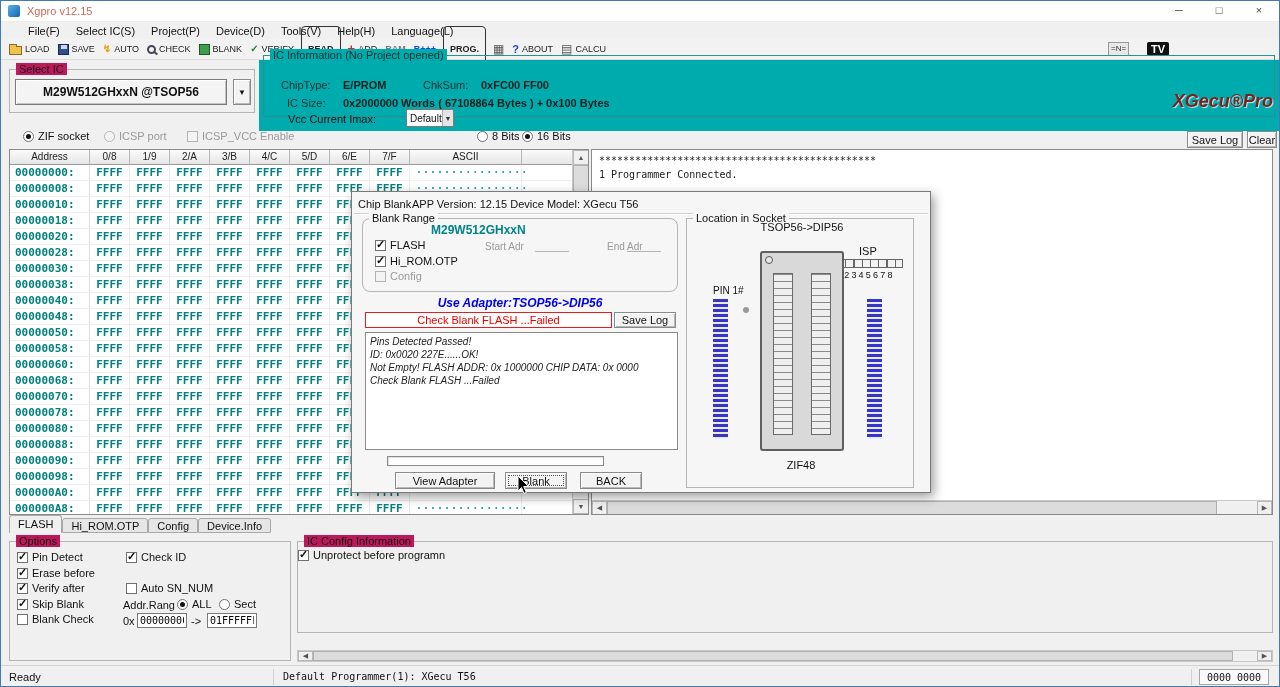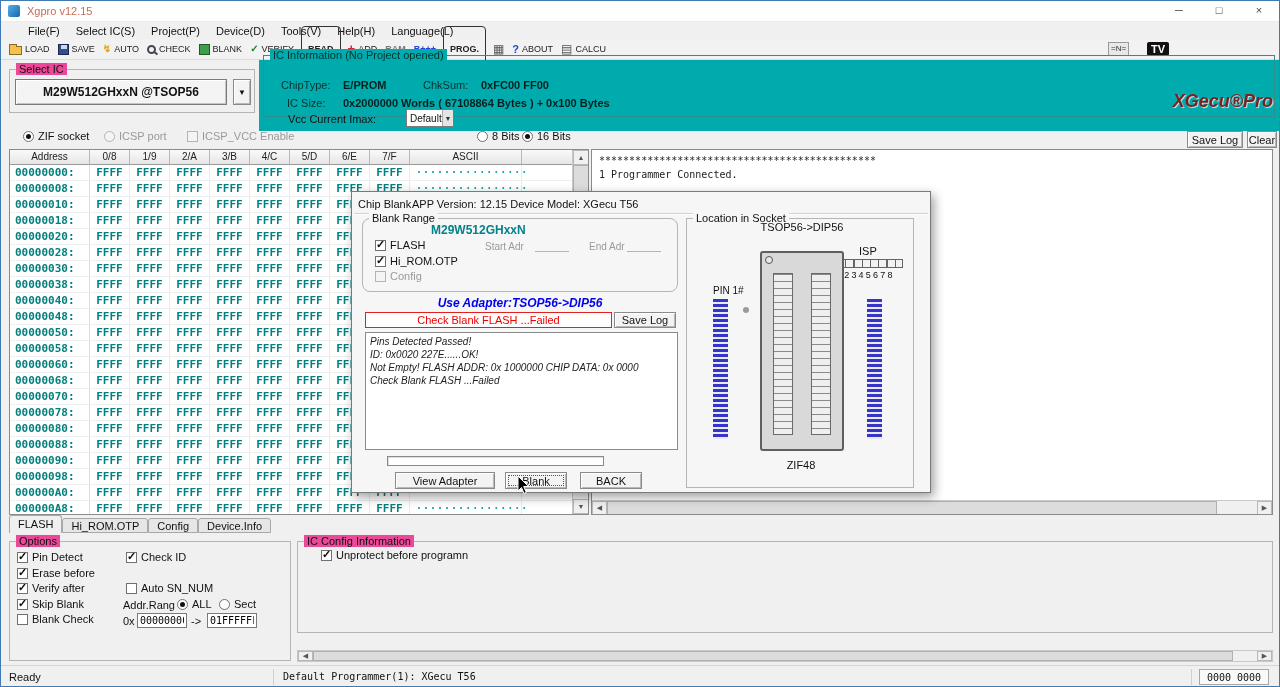--- a/index.html
+++ b/index.html
@@ -36,21 +36,21 @@
   .ti-ram { color:#777; font-weight:bold; font-size:9px; }
   .ti-buf { color:#2244dd; font-weight:bold; font-size:9px; }
   .ti-grid { color:#555; font-size:12px; }
   .ti-q { color:#2244cc; font-weight:bold; font-size:11px; }
   .ti-calc { color:#555; font-size:12px; }
   .ti-pin { color:#333; font-size:8px; border:1px solid #999; background:#e8e8e8; padding:0 2px; }
   .ti-tv { background:#111; color:#fff; font-size:11px; font-weight:bold; padding:1px 4px; border-radius:2px; }
 
   
   .group { position:absolute; border:1px solid #b5b5b5; }
-  .glabel { position:absolute; top:-7px; left:6px; padding:0 3px; font-size:11px; background:#ec4899; white-space:nowrap; }
+  .glabel { position:absolute; top:-7px; left:6px; padding:0 3px; font-size:11px; background:#be185d; white-space:nowrap; }
   .btn { position:absolute; background:#f3f3f3; border:1px solid #8a8a8a; box-shadow:inset 1px 1px 0 #fff, inset -1px -1px 0 #b8b8b8; font-size:11px; display:flex; align-items:center; justify-content:center; }
   .edit { position:absolute; background:#fff; border:1px solid #7a7a7a; font-size:10px; font-family:"DejaVu Sans Mono",monospace; padding:0 2px; }
   .cbx,.rdo { position:absolute; display:inline-flex; align-items:center; gap:4px; font-size:11px; white-space:nowrap; }
   .bx { width:11px; height:11px; background:#fff; border:1px solid #707070; display:inline-block; position:relative; }
   .checked .bx::after { content:'✓'; position:absolute; left:0px; top:-3px; font-size:11px; font-weight:bold; color:#111; }
   .rd { width:11px; height:11px; background:#fff; border:1px solid #707070; border-radius:50%; display:inline-block; position:relative; }
   .selected .rd::after { content:''; position:absolute; left:2px; top:2px; width:5px; height:5px; border-radius:50%; background:#111; }
   .disabled { color:#9a9a9a; }
   .disabled .bx,.disabled .rd { border-color:#b4b4b4; background:#f4f4f4; }
 
@@ -639,21 +639,21 @@
     <span>Sect</span>
   </label>
   <span class="lbl" style="left:122px;top:614px;">0x</span>
   <input class="edit" style="left: 136px; top: 612px; width: 50px; height: 15px;" readonly="" value="00000000">
   <span class="lbl" style="left:190px;top:614px;">-&gt;</span>
   <input class="edit" style="left: 206px; top: 612px; width: 50px; height: 15px;" readonly="" value="01FFFFFF">
 
   <div class="group ogroup" style="left:296px;top:540px;width:976px;height:92px;">
     <span class="glabel">IC Config Information</span>
   </div>
-  <label class="cbx checked" style="left:320px;top:548px;">
+  <label class="cbx checked" style="left:297px;top:548px;">
     <span class="bx"></span>
     <span>Unprotect before programn</span>
   </label>
 
   <div class="sb">
     <div class="sarrow" style="height:10px;">◀</div>
     <div class="hthumb" style="width:920px;height:10px;"></div>
     <div class="sarrow" style="height:10px;margin-left:auto;">▶</div>
   </div>
 
@@ -672,21 +672,21 @@
 
     <div class="group" style="left:10px;top:26px;width:316px;height:74px;border-radius:8px;">
       <span class="glabel">Blank Range</span>
       <span class="chipname">M29W512GHxxN</span>
       <label class="cbx checked" style="left:12px;top:20px;">
         <span class="bx"></span>
         <span>FLASH</span>
       </label>
       <span class="lbl disabled" style="left:122px;top:22px;font-size:10px;">Start Adr</span>
       <span class="gray-underline" style="left:172px;top:32px;width:34px;"></span>
-      <span class="lbl disabled" style="left:202px;top:22px;font-size:10px;padding-left:24px;">End Adr</span>
+      <span class="lbl disabled" style="left:220px;top:22px;font-size:10px;padding-left:24px;">End Adr</span>
       <span class="gray-underline" style="left:264px;top:32px;width:34px;"></span>
       <label class="cbx checked" style="left:12px;top:36px;">
         <span class="bx"></span>
         <span>Hi_ROM.OTP</span>
       </label>
       <label class="cbx disabled" style="left:12px;top:51px;">
         <span class="bx"></span>
         <span>Config</span>
       </label>
     </div>

